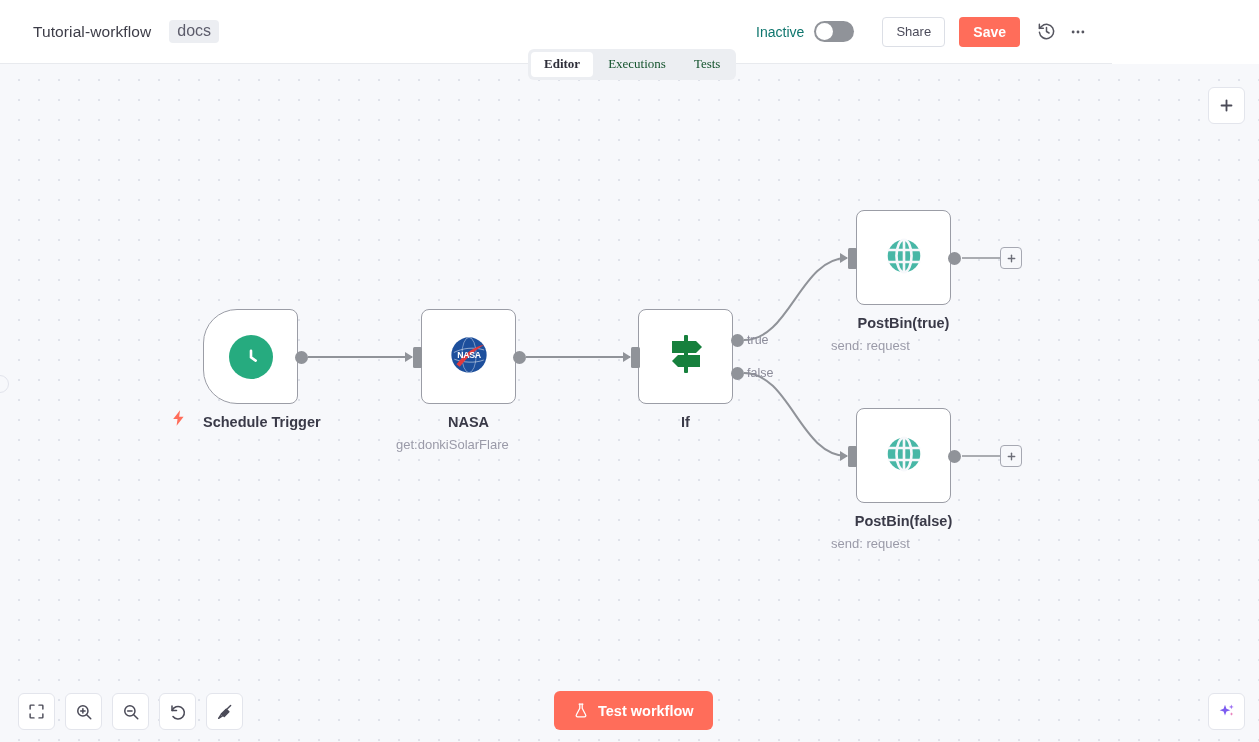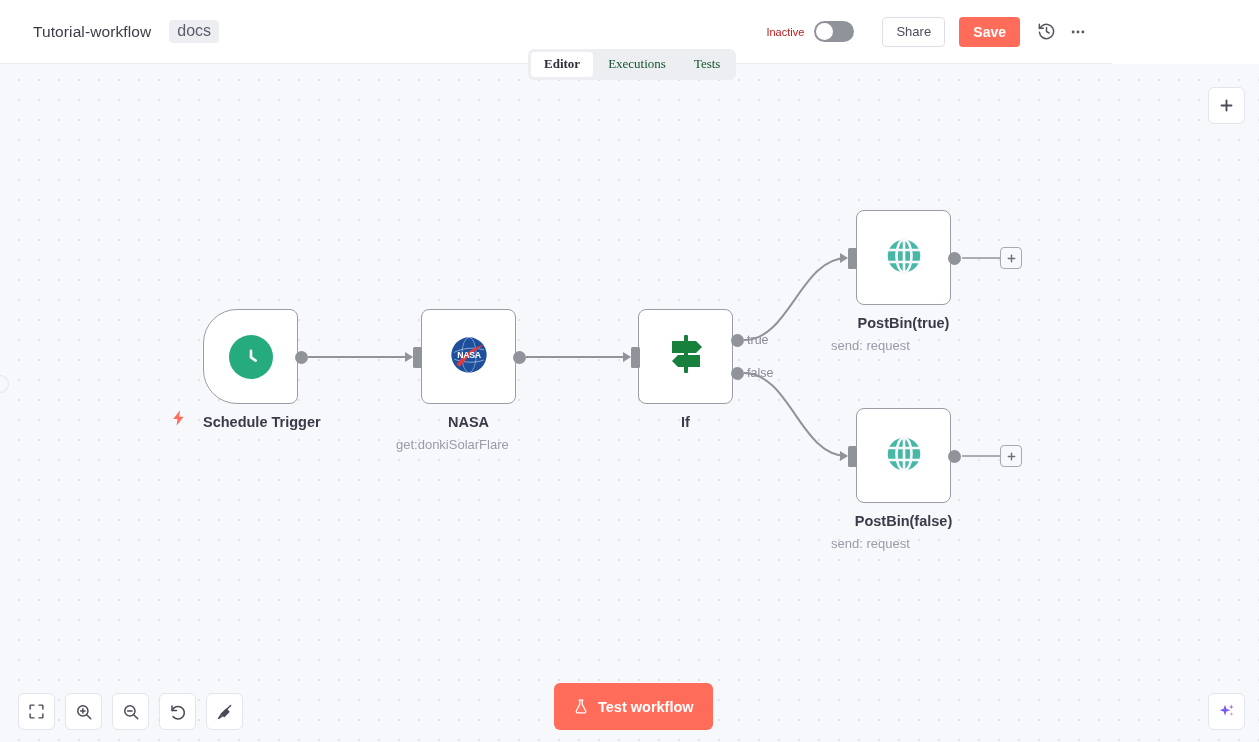--- a/index.html
+++ b/index.html
@@ -58,22 +58,22 @@
     gap: 0;
     padding-right: 18px;
   }
   .activation {
     display: flex;
     align-items: center;
     gap: 10px;
     margin-right: 28px;
   }
   .activation-label {
-    font-size: 11px;
-    color: #b91c1c;
+    font-size: 14px;
+    color: #0f766e;
   }
   .toggle {
     width: 40px;
     height: 21px;
     border-radius: 11px;
     background: #909399;
     position: relative;
     cursor: pointer;
     flex: none;
   }
@@ -291,21 +291,21 @@
     border: 1px solid #e3e5ec;
     border-radius: 6px;
     display: flex; align-items: center; justify-content: center;
     cursor: pointer;
     color: #4a4a57;
   }
   .test-btn {
     position: absolute;
     left: 554px;
     bottom: 12px;
-    height: 47px;
+    height: 39px;
     padding: 16px 19px;
     background: #ff6d5a;
     color: #fff;
     border: none;
     border-radius: 6px;
     font-size: 14.5px;
     font-weight: bold;
     font-family: "Liberation Sans", sans-serif;
     display: flex;
     align-items: center;

